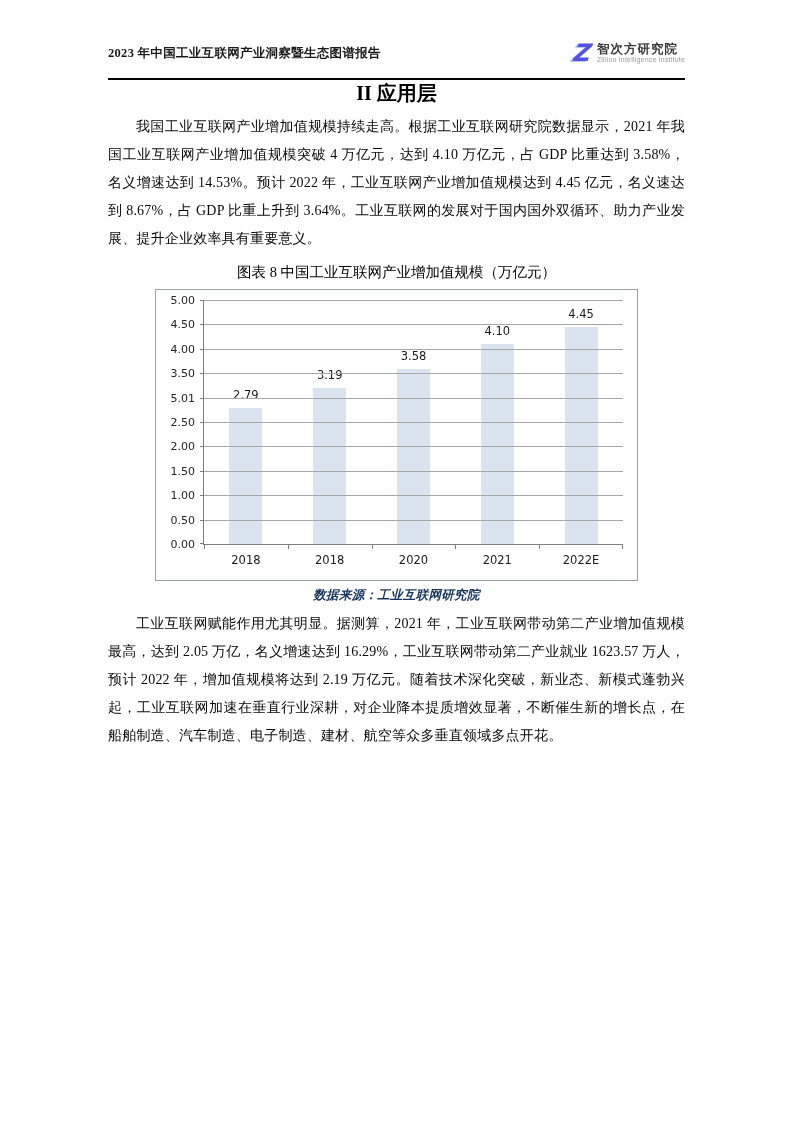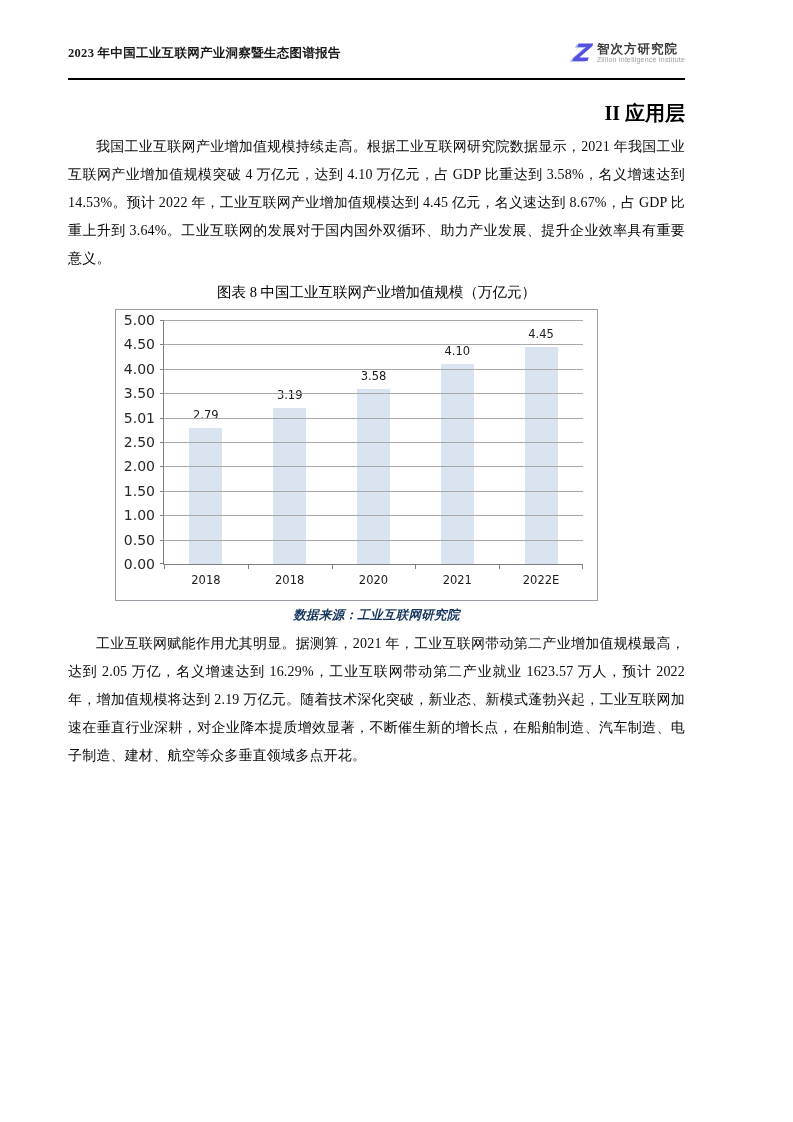--- a/index.html
+++ b/index.html
@@ -7,21 +7,21 @@
   .page {
     position: relative;
     width: 793px;
     height: 1122px;
     margin: 0 auto;
     background: #ffffff;
     font-family: "Liberation Serif", "DejaVu Serif", serif;
     color: #000;
     overflow: hidden;
   }
-  .content { padding: 36px 108px 0 68px; }
+  .content { padding: 36px 108px 0 108px; }
 
   
   .header {
     display: flex;
     justify-content: space-between;
     align-items: center;
     border-bottom: 2px solid #000;
     padding-bottom: 8px;
     height: 44px;
   }
@@ -52,22 +52,21 @@
   }
   .logo-sub {
     font-family: "Liberation Sans", "DejaVu Sans", sans-serif;
     font-size: 7px;
     color: #9a9a9a;
     letter-spacing: 0.2px;
   }
 
   
   .section-heading {
-    margin-top: 20px;
-    text-align: right;
+    text-align: center;
     font-size: 20px;
     font-weight: 700;
     color: #000;
   }
 
   
   .para {
     margin-top: 6px;
     font-size: 14px;
     line-height: 28px;
@@ -116,21 +115,21 @@
     position: absolute;
     right: 100%;
     width: 4px;
     height: 1px;
     background: #7f7f7f;
   }
   .y-label {
     position: absolute;
     right: calc(100% + 9px);
     transform: translateY(50%);
-    font-size: 14px;
+    font-size: 11px;
     color: #262626;
     white-space: nowrap;
   }
   .slots { position: absolute; inset: 0; display: flex; z-index: 1; }
   .slot {
     position: relative;
     flex: 1;
     display: flex;
     justify-content: center;
     align-items: flex-end;

